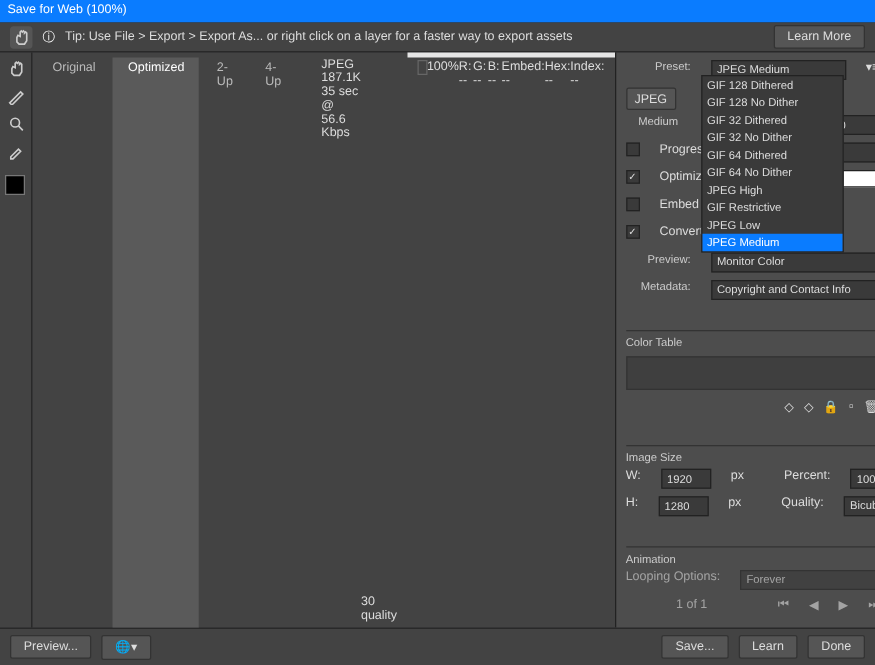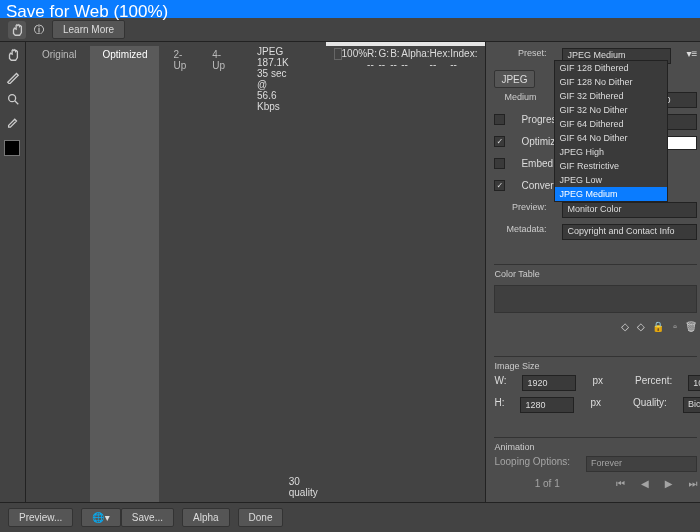--- a/index.html
+++ b/index.html
@@ -1,17 +1,17 @@
 <!DOCTYPE html>
 <html><head>
 <meta charset="utf-8">
 <style>
 *{box-sizing:border-box;margin:0;padding:0;font-family:"Segoe UI",Tahoma,sans-serif;font-size:10px;color:#ddd}
 body{width:700px;height:532px;background:#1f2022;overflow:hidden}
-.titlebar{height:18px;background:#0a7cff;color:#fff;padding:2px 6px;font-size:17px}
+.titlebar{height:18px;background:#0a7cff;color:#fff;padding:2px 6px;font-size:10px}
 .tipbar{height:24px;background:#434343;display:flex;align-items:center;gap:8px;padding:0 8px;border-bottom:1px solid #222}
 .tipbar .ico{width:18px;height:18px;background:#555;border-radius:3px;display:flex;align-items:center;justify-content:center}
 .btn{background:#555;border:1px solid #333;padding:3px 10px;cursor:pointer;color:#ddd;border-radius:2px}
 .main{display:flex;height:calc(100% - 18px - 24px - 30px)}
 .toolcol{width:26px;background:#434343;display:flex;flex-direction:column;gap:4px;padding:4px;border-right:1px solid #222}
 .toolcol .tool{width:18px;height:18px;display:flex;align-items:center;justify-content:center;cursor:pointer}
 .toolcol .swatch{width:16px;height:16px;background:#000;border:1px solid #777;margin-top:6px}
 .center{flex:1;background:#434343;display:flex;flex-direction:row}
 .tabs{display:flex;gap:2px;padding:4px 4px 0 4px}
 .tab{padding:3px 12px;cursor:pointer;color:#bbb}
@@ -25,42 +25,43 @@
 .lbl{width:52px;text-align:right;color:#ccc;font-size:9px}
 .sel,.inp{background:#3a3a3a;border:1px solid #222;color:#ddd;padding:1px 4px;height:16px;font-size:9px}
 .sel{flex:1}
 .inp{width:42px}
 .chk{width:11px;height:11px;background:#3a3a3a;border:1px solid #222;display:inline-flex;align-items:center;justify-content:center;font-size:8px}
 .dd{position:absolute;left:68px;top:18px;width:114px;background:#3a3a3a;border:1px solid #222;z-index:10}
 .dd .opt{padding:2px 4px;font-size:9px;cursor:pointer}
 .dd .opt.sel-opt{background:#0a7cff;color:#fff}
 .sect{font-size:9px;color:#ccc;padding-top:4px;border-top:1px solid #333;margin-top:18px}
 .ct{height:110px;background:#3f3f3f;border:1px solid #333;margin:2px 0}
-.isize .inp{width:54px}
+.isize .inp{width:40px}
 .anim{opacity:.6}
-.footer{height:30px;background:#434343;border-top:1px solid #222;display:flex;align-items:center;padding:0 8px}
+.footer{height:30px;background:#434343;border-top:1px solid #222;display:flex;align-items:center;justify-content:space-between;padding:0 8px}
 .footer .left,.footer .right-f{display:flex;gap:8px;align-items:center}
 .statbar{display:flex;gap:0;padding:2px 8px;color:#999;font-size:9px;border-top:4px solid #e5e5e5;}
 .mini{width:12px;height:12px;border:1px solid #666;display:inline-block}
 svg{width:14px;height:14px;stroke:#ccc;fill:none;stroke-width:1.5}
 .icbar{display:flex;gap:8px;justify-content:flex-end;padding:2px 0}
 .white-sw{width:34px;height:14px;background:#fff;border:1px solid #222}
 </style>
 </head>
 <body>
 
 <div class="titlebar">Save for Web (100%)</div>
 
 <div class="tipbar">
   <div class="ico">
       <svg viewBox="0 0 16 16">
         <path d="M4 8v4l2 2h5l2-3V4l-1-1-1 1V3l-1-1-1 1V3L8 2 7 3v4L5 6 4 8z"></path>
       </svg>
     </div>
   <span style="color:#fff">ⓘ</span>
+  <span style="flex:1;color:#ddd">Tip: Use File &gt; Export &gt; Export As... or right click on a layer for a faster way to export assets</span>
   <button class="btn">Learn More</button>
 </div>
 
 <div class="main">
   <div class="toolcol">
     <div class="tool">
         <svg viewBox="0 0 16 16">
           <path d="M4 8v4l2 2h5l2-3V4l-1-1-1 1V3l-1-1-1 1V3L8 2 7 3v4L5 6 4 8z"></path>
         </svg>
       </div>
@@ -105,21 +106,21 @@
         <div>35 sec @ 56.6 Kbps</div>
       </div>
       <div style="align-self:flex-end">30 quality</div>
     </div>
     <div class="statbar">
       <span class="mini"></span>
       <span>100%</span>
       <span>R: --</span>
       <span>G: --</span>
       <span>B: --</span>
-      <span>Alpha: --</span>
+      <span>Embed: --</span>
       <span>Hex: --</span>
       <span>Index: --</span>
     </div>
   </div>
 
   <div class="right">
     <div class="row">
       <span class="lbl">Preset:</span>
       <div class="sel">JPEG Medium</div>
       <span>▾≡</span>
@@ -219,16 +220,16 @@
   </div>
 </div>
 
 <div class="footer">
   <div class="left">
     <button class="btn">Preview...</button>
     <button class="btn">🌐▾</button>
   </div>
   <div class="right-f">
     <button class="btn">Save...</button>
-    <button class="btn">Alpha</button>
+    <button class="btn">Learn</button>
     <button class="btn">Done</button>
   </div>
 </div>
 
 </body></html>

